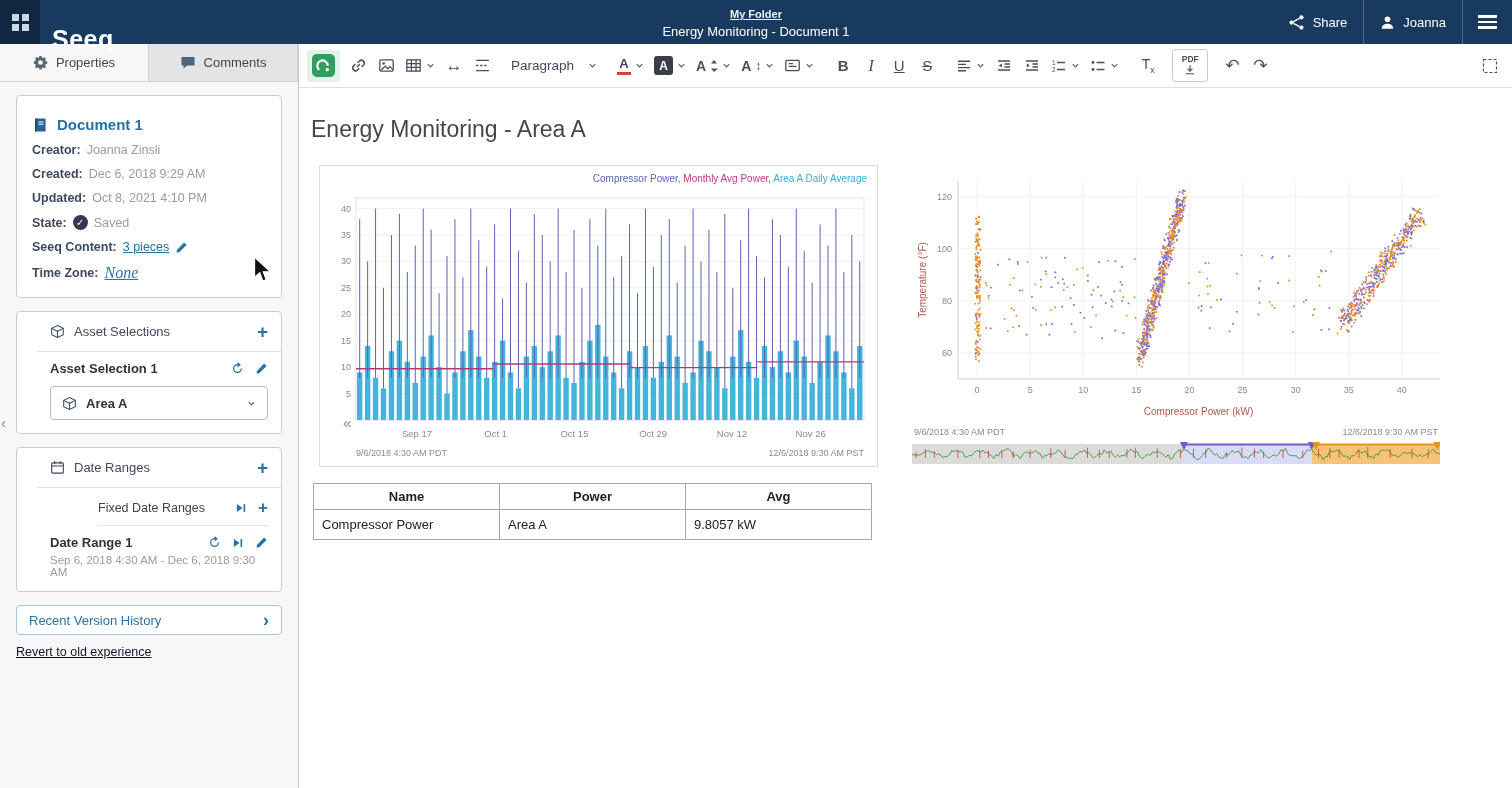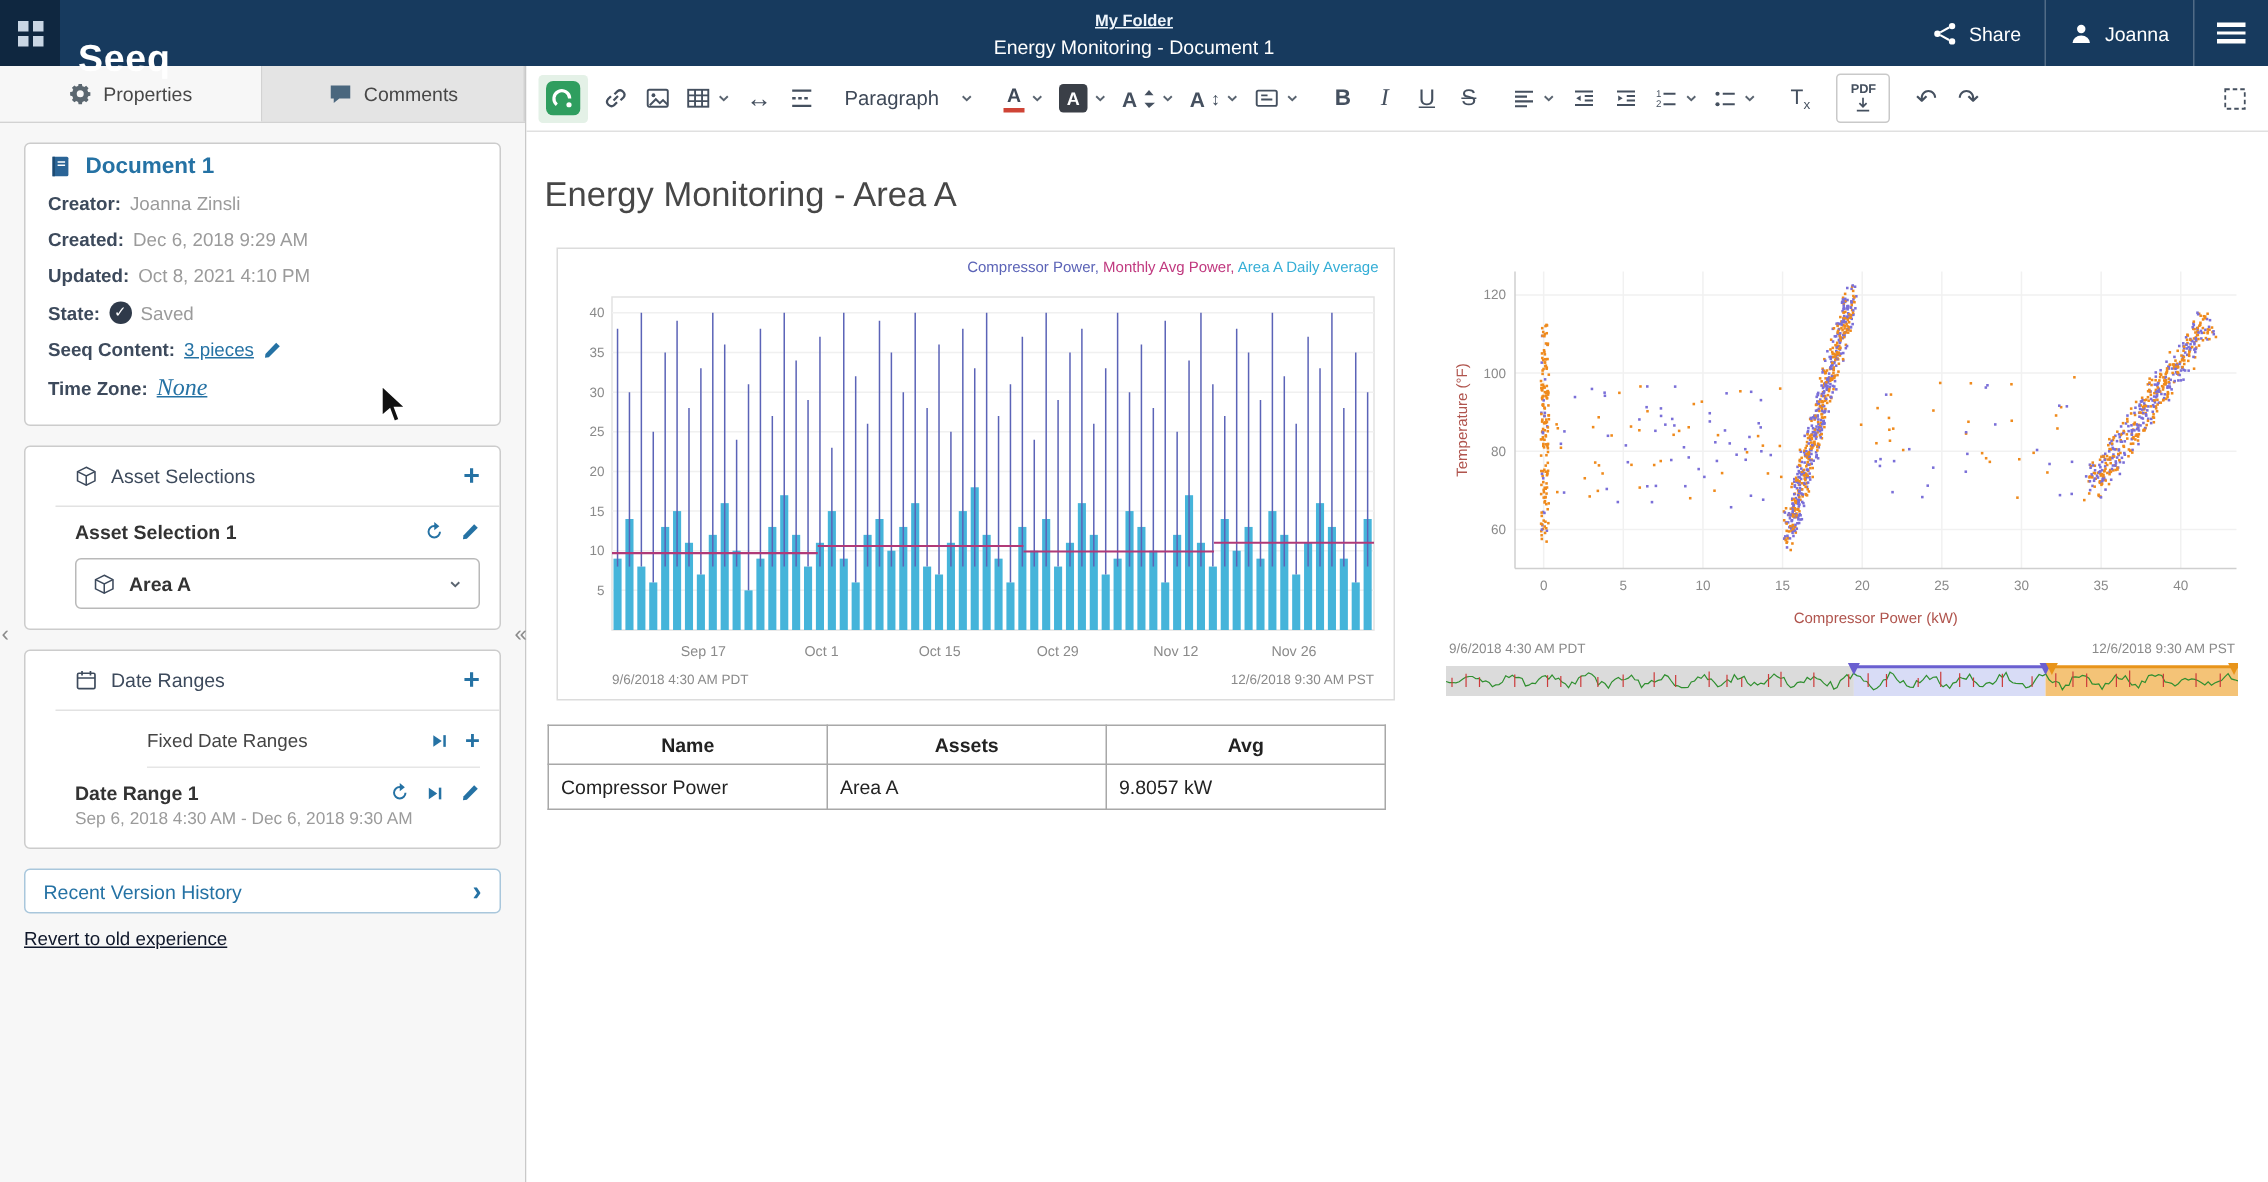--- a/index.html
+++ b/index.html
@@ -17,30 +17,30 @@
   .breadcrumb { font-size:11px; font-weight:bold; color:#eef5fc; text-decoration:underline; cursor:pointer; display:inline-block; }
   .doc-title { font-size:13px; margin-top:2px; }
   .topbar-right { margin-left:auto; display:flex; align-items:center; height:100%; }
   .tb-item { display:flex; align-items:center; gap:8px; padding:0 16px; height:100%; font-size:13px; cursor:pointer; }
   .tb-sep { width:1px; height:44px; background:rgba(255,255,255,.25); }
   .burger { display:flex; flex-direction:column; gap:3px; padding:0 15px; cursor:pointer; }
   .burger span { display:block; width:19px; height:2.5px; background:#fff; }
 
   
   .app-body { display:flex; height:744px; }
-  .sidebar { width:351px; background:#f7f7f7; border-right:1px solid #c9c9c9; flex:none; }
+  .sidebar { width:299px; background:#f7f7f7; border-right:1px solid #c9c9c9; flex:none; }
   .main { flex:1; display:flex; flex-direction:column; background:#fff; min-width:0; }
 
   
   .tabs { display:flex; background:#e9e9e9; border-bottom:1px solid #d2d2d2; height:38px; }
   .tab { flex:1; display:flex; align-items:center; justify-content:center; gap:8px; font-size:13px; color:#474747; cursor:pointer; border-right:1px solid #d2d2d2; }
   .tab.active { background:#f7f7f7; }
   .tab.inactive { background:#e4e4e4; }
   .card { background:#fff; border:1px solid #ccc; border-radius:4px; margin:13px 16px 0;padding-left:20px; }
-  .card.pad { padding:6px 15px 15px; }
+  .card.pad { padding:20px 15px 15px; }
   .card-title { color:#2572a4; font-size:15px; font-weight:bold; display:flex; gap:9px; align-items:center; }
   .field { display:flex; gap:6px; font-size:12.5px; margin-top:10px; align-items:center; }
   .field .lbl { font-weight:bold; color:#3d4a5c; }
   .field .val { color:#9b9b9b; }
   .link { color:#2572a4; text-decoration:underline; cursor:pointer; }
   .link.it { font-style:italic; }
   .check-ic { width:15px; height:15px; border-radius:50%; background:#2f3a4a; color:#fff; font-size:10px; display:inline-flex; align-items:center; justify-content:center; }
   .panel-head { display:flex; align-items:center; gap:9px; padding:10px 13px; border-bottom:1px solid #e2e2e2; font-size:13px; color:#3d4a5c; }
   .plus { margin-left:auto; color:#2572a4; font-size:19px; font-weight:bold; line-height:1; cursor:pointer; }
   .panel-body { padding:9px 13px 13px; }
@@ -2219,21 +2219,21 @@
               <path d="M399.92 1 L407.92 1 L403.92 9 Z" fill="#e8941a"></path>
               <path d="M521.36 1 L529.36 1 L525.36 9 Z" fill="#e8941a"></path>
             </svg>
         </div>
       </div>
 
       <table class="data">
         <thead>
           <tr>
             <th>Name</th>
-            <th>Assets</th>
+            <th>Power</th>
             <th>Avg</th>
           </tr>
         </thead>
         <tbody>
           <tr>
             <td>Compressor Power</td>
             <td>Area A</td>
             <td>9.8057 kW</td>
           </tr>
         </tbody>

